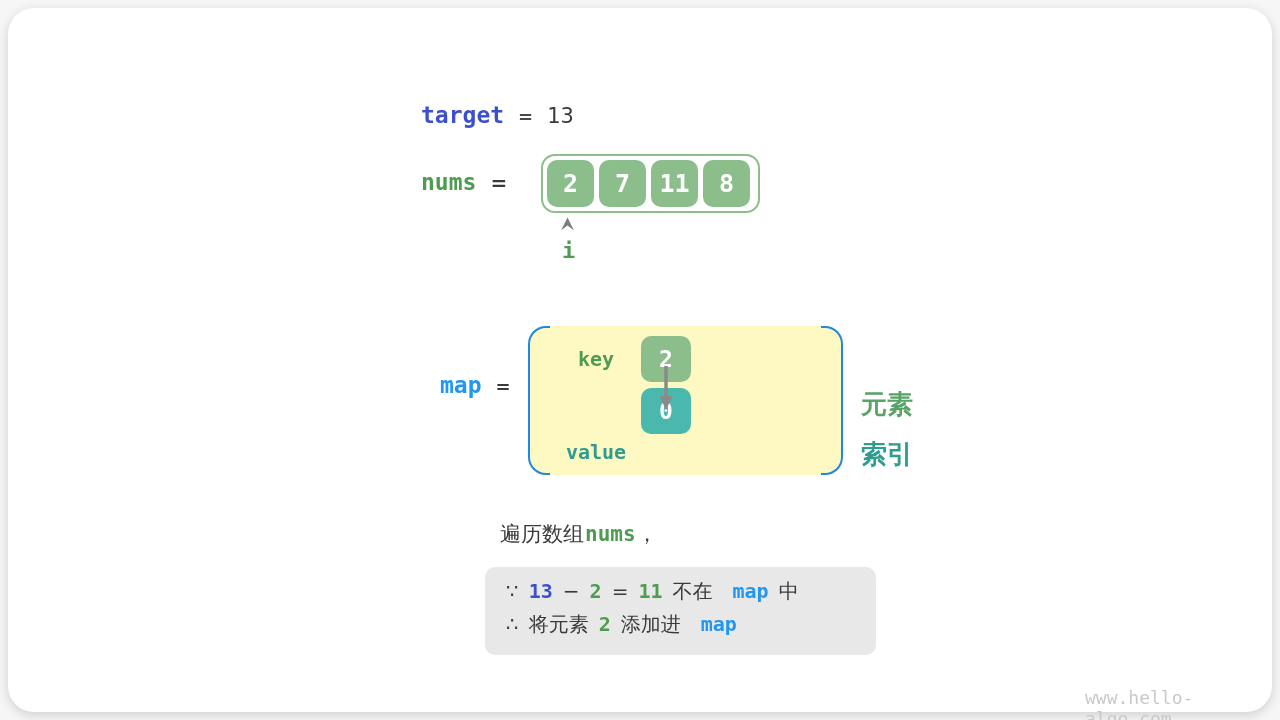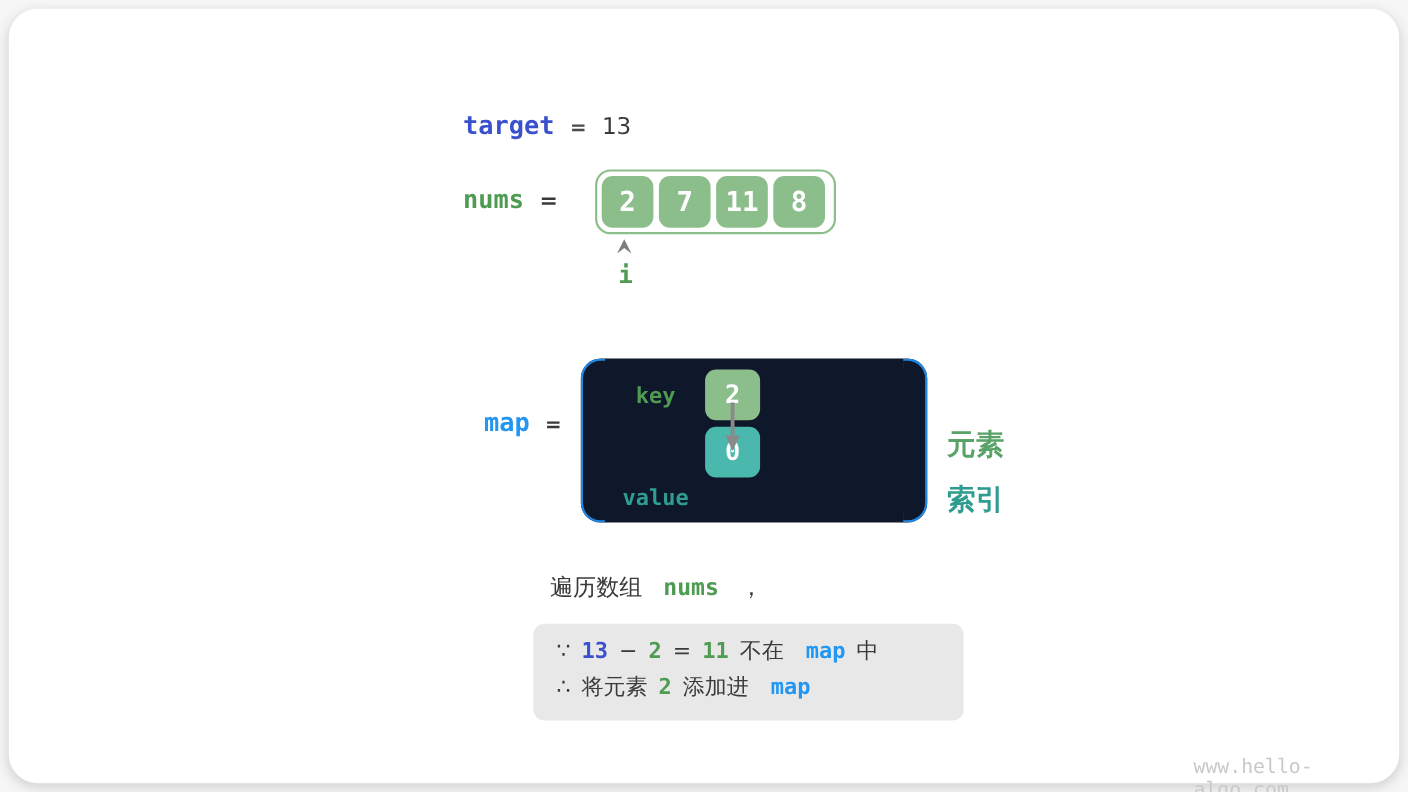--- a/index.html
+++ b/index.html
@@ -61,21 +61,21 @@
   
   .map-label {
     position: absolute; left: 422px; top: 364px;
     display: flex; align-items: baseline; gap: 14px;
   }
   .map-label .label { font-size: 23px; }
   .map-label .eq { font-size: 18px; font-weight: 600; color: #3a3a3a; }
   .map-box {
     position: absolute; left: 520px; top: 318px;
     width: 315px; height: 149px;
-    background: #0f172a; border-radius: 18px;
+    background: #fef9c3; border-radius: 18px;
   }
   .map-box::before, .map-box::after {
     content: ""; position: absolute; top: 0; bottom: 0; width: 20px;
     border: 2.5px solid #1e88e5;
   }
   .map-box::before { left: 0; border-right: none; border-radius: 18px 0 0 18px; }
   .map-box::after  { right: 0; border-left: none; border-radius: 0 18px 18px 0; }
   .kv-label {
     position: absolute; left: 10px; width: 116px; text-align: center;
     font-size: 20px;
@@ -91,21 +91,21 @@
   .kv-cell.value { top: 62px; background: #4bb8ad; }
   .kv-arrow { position: absolute; left: 128px; top: 38px; width: 20px; height: 48px; z-index: 2; }
 
   .side-label { position: absolute; font-size: 26px; font-weight: bold; margin-top: 40px; }
   .side-label.element { left: 853px; top: 339px; color: #5aa368; }
   .side-label.index   { left: 853px; top: 389px; color: #2e9c8e; text-align: right; }
 
   
   .caption {
     position: absolute; left: 492px; top: 512px;
-    display: flex; align-items: baseline; gap: 19px;
+    display: flex; align-items: baseline; gap: 1px;
     font-size: 21px; color: #3a3a3a;
   }
   .caption .code { font-size: 21px; }
   .note-box {
     position: absolute; left: 477px; top: 559px;
     width: 391px; height: 88px;
     background: #e8e8e8; border-radius: 10px;
     padding: 11px 0 0 21px; box-sizing: border-box;
   }
   .note-line {

